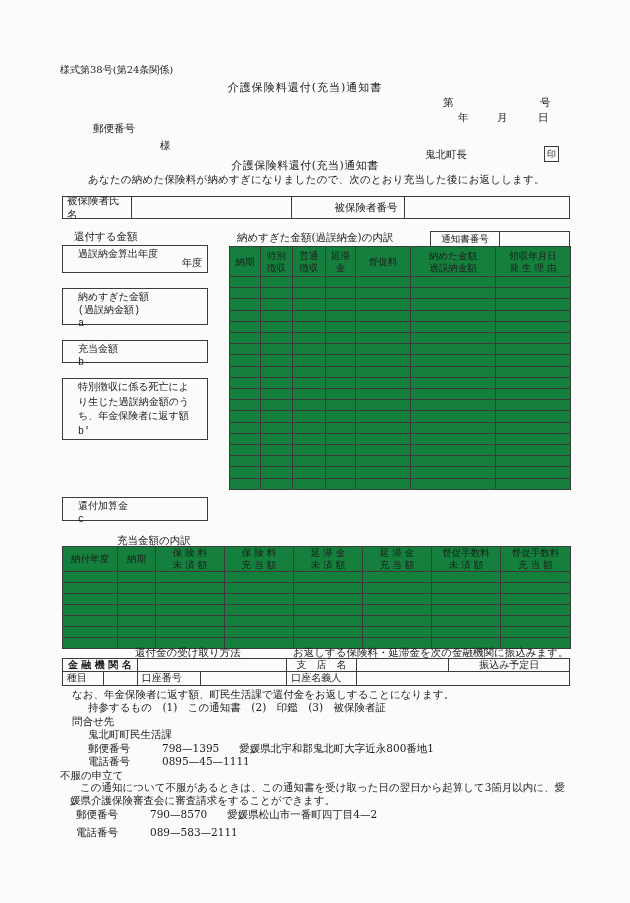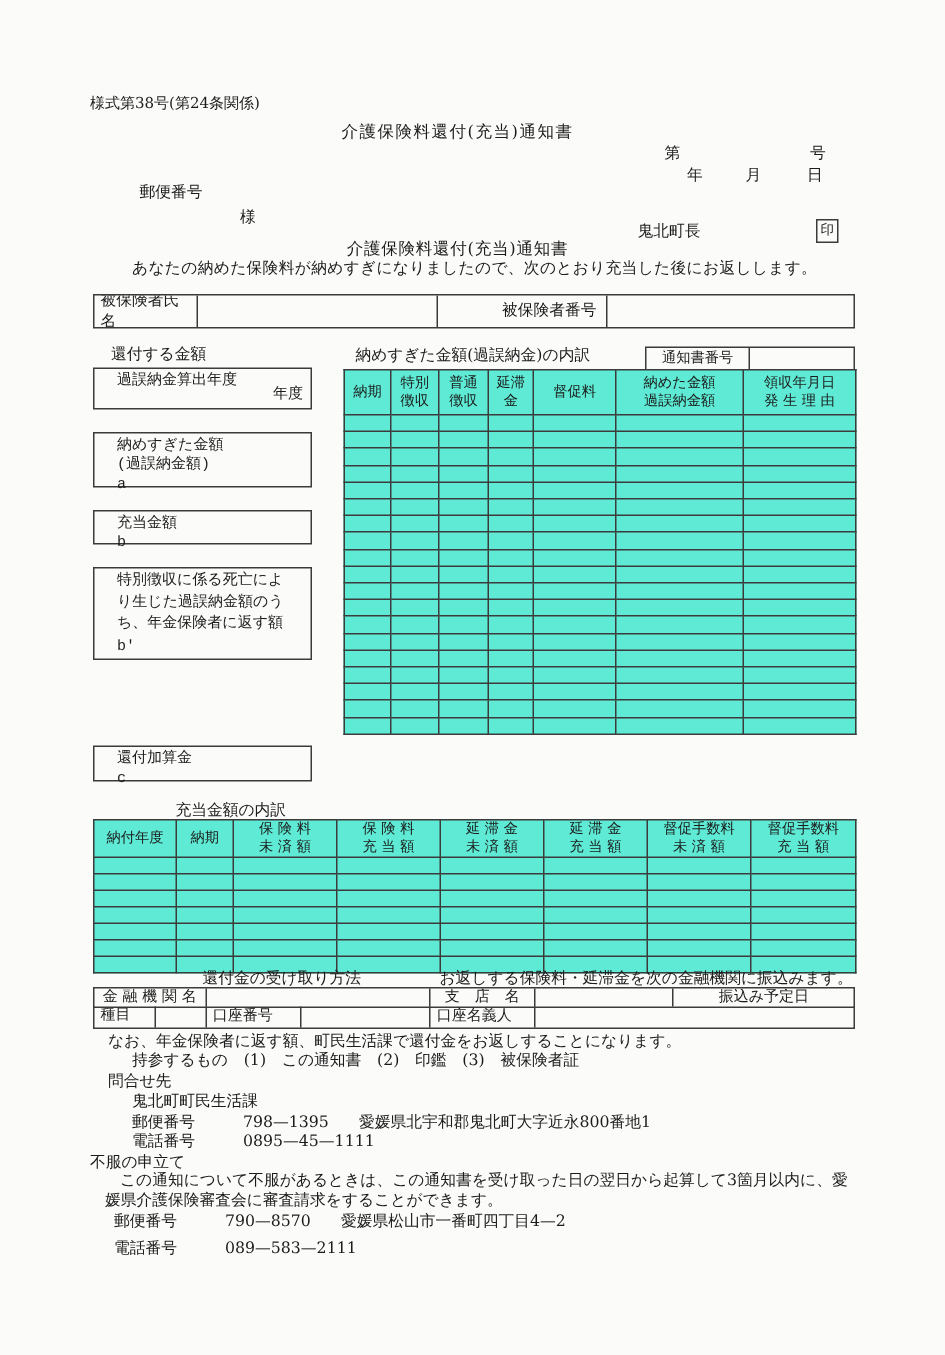--- a/index.html
+++ b/index.html
@@ -54,39 +54,39 @@
         padding:2px 15px;font-size:10px;line-height:1.3;font-family:Liberation Mono, monospace;}
   .lb1{top:245px;height:28px;}
   .lb2{top:288px;height:37px;}
   .lb3{top:340px;height:23px;}
   .lb4{top:378px;height:62px;line-height:1.45;}
   .lb5{top:453px;height:24px;margin-top:44px;}
   .lb6{top:492px;height:40px;}
   .lb1 .tail{position:absolute;right:5px;bottom:2px;}
 
   
-  table.grid{border-collapse:collapse;table-layout:fixed;background:#5eead4;}
+  table.grid{border-collapse:collapse;table-layout:fixed;background:#15803d;}
   table.grid th,table.grid td{border:1px solid #3b3b3b;padding:0;margin:0;}
   table.grid th{font-weight:normal;font-size:9.5px;line-height:1.25;
                 text-align:center;vertical-align:middle;white-space:pre-line;}
   table.grid td{height:10px;}
   .overpaid-tbl{left:229px;top:246px;width:341px;height:244px;}
   .overpaid-tbl thead tr{height:30px;}
   .approp-tbl{left:62px;top:546px;width:508px;height:95px;}
   .approp-tbl thead tr{height:25px;}
 
   
   .receipt-lab{left:135px;top:646px;}
   .receipt-txt{left:293px;top:646px;}
 
   
   .bank1{left:62px;top:658px;width:508px;height:14px;}
   .bank2{left:62px;top:671px;width:508px;height:15px;border-top:none;}
-  .b75{width:75px;} .b150{width:150px;} .b70{width:70px;} .b93{width:93px;} .b120{width:120px;}
-  .b41{width:41px;font-family:Liberation Mono, monospace;} .b34{width:34px;} .b63{width:63px;} .b87{width:87px;} .b213{width:213px;}
+  .b75{width:75px;font-weight:bold;} .b150{width:150px;} .b70{width:70px;} .b93{width:93px;} .b120{width:120px;}
+  .b41{width:41px;} .b34{width:34px;} .b63{width:63px;} .b87{width:87px;} .b213{width:213px;}
   .bank1 .fcell,.bank2 .fcell{font-size:10px;}
 
   
   .n1{left:72px;top:688px;}
   .n2{left:88px;top:701px;}
   .n3{left:72px;top:715px;}
   .n4{left:88px;top:728px;}
   .n5{left:88px;top:742px;}
   .n6{left:88px;top:755px;}
   .n7{left:60px;top:769px;}

